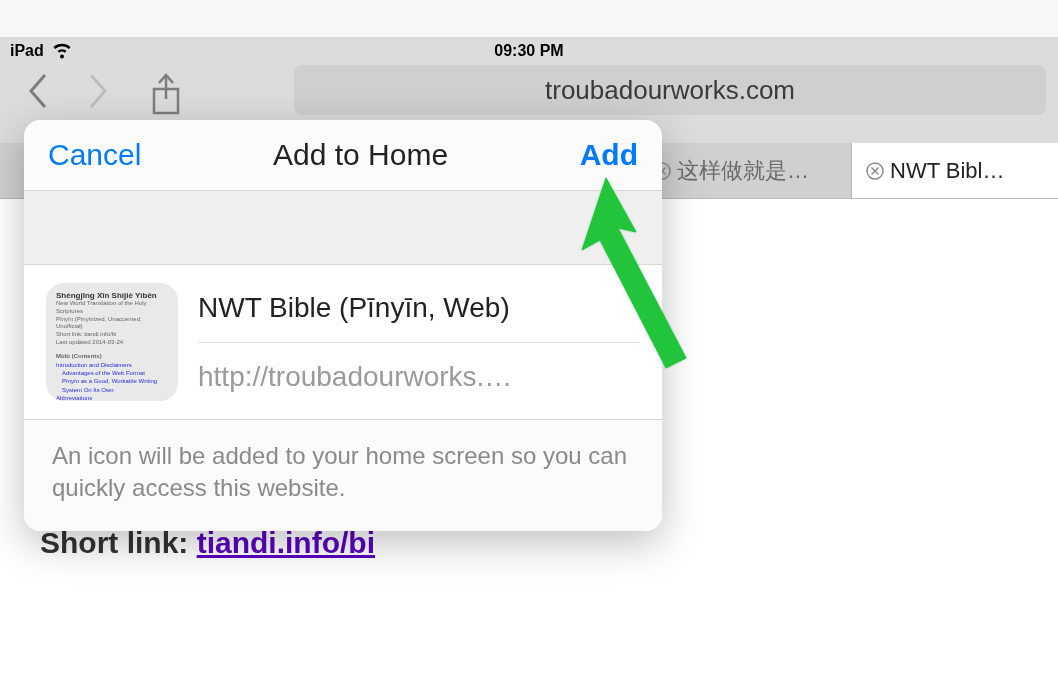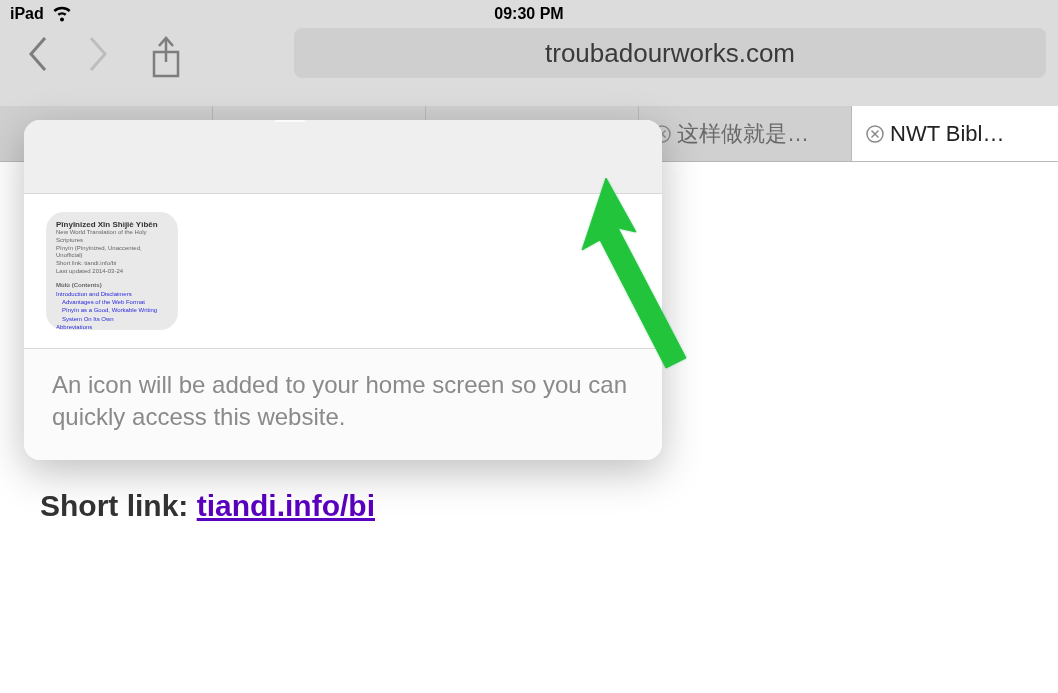--- a/index.html
+++ b/index.html
@@ -1,20 +1,20 @@
 <!DOCTYPE html>
 <html><head>
 <meta charset="utf-8">
 <style>
   * { margin: 0; padding: 0; box-sizing: border-box; }
   html, body { width: 1058px; height: 693px; overflow: hidden; font-family: -apple-system, "Helvetica Neue", Arial, sans-serif; }
   body { background: #f7f7f7; position: relative; }
 
   
-  .status-bar { height: 28px; background: #dcdcdc; display: flex; align-items: center; justify-content: center; position: relative; font-size: 16px; font-weight: 600; }
+  .status-bar { height: 28px; background: #dcdcdc; display: flex; align-items: center; justify-content: center; position: relative; font-size: 16px; font-weight: 600; margin-top: 37px; }
   .status-left { position: absolute; left: 10px; display: flex; align-items: center; gap: 8px; }
   .status-time { }
 
   
   .toolbar { height: 78px; background: #dcdcdc; display: flex; align-items: flex-start; padding: 0 12px; gap: 8px; }
   .nav-btn { width: 52px; height: 52px; display:flex; align-items:center; justify-content:center; color:#7d7d7d; }
   .share-btn { width: 60px; height: 60px; display:flex; align-items:center; justify-content:center; color:#7d7d7d; margin-left: 4px; position: relative; }
   .addrbar { flex: 1 1 auto; margin-left: 90px; height: 50px; background: #cfcfcf; border-radius: 8px; display:flex; align-items:center; justify-content:center; color:#3a3a3a; font-size: 26px; }
   .addrbar-inner { text-align:center; }
 
@@ -140,36 +140,45 @@
 <div class="page">
   <h1>ìjiè Yìběn</h1>
   <div class="subtitle1">y Scriptures</div>
   <div class="subtitle2">nofficial)</div>
   <div class="shortlink-row">
     <span>Short link: </span><a href="#">tiandi.info/bi</a>
   </div>
 </div>
 
 <div class="popover">
+  <div class="pop-header">
+    <button class="btn">Cancel</button>
+    <span class="title">Add to Home</span>
+    <button class="btn add">Add</button>
+  </div>
   <div class="pop-spacer"></div>
   <div class="pop-row">
     <div class="thumb">
-      <div class="th-title">Pīnyīnized Xīn Shìjiè Yìběn</div>
+      <div class="th-title">Shèngjīng Xīn Shìjiè Yìběn</div>
       <div class="th-line">New World Translation of the Holy Scriptures</div>
       <div class="th-line">Pīnyīn (Pīnyīnized, Unaccented, Unofficial)</div>
       <div class="th-line">Short link: tiandi.info/bi</div>
       <div class="th-line">Last updated 2014-03-24</div>
       <div class="th-linkblock">
         <div class="th-line th-bold">Mùlù (Contents)</div>
         <span class="th-link">Introduction and Disclaimers</span>
         <span class="th-link" style="padding-left:6px">Advantages of the Web Format</span>
         <span class="th-link" style="padding-left:6px">Pīnyīn as a Good, Workable Writing System On Its Own</span>
         <span class="th-link">Abbreviations</span>
 
       </div>
+    </div>
+    <div class="fields">
+      <div class="field-title">NWT Bible (Pīnyīn, Web)</div>
+      <div class="field-url">http://troubadourworks.…</div>
     </div>
   </div>
   <div class="pop-footer">An icon will be added to your home screen so you can quickly access this website.</div>
 </div>
 
 <div class="arrow-annot">
   <svg width="140" height="200" viewBox="0 0 140 200">
     <defs>
       <filter id="sh" x="-20%" y="-20%" width="140%" height="140%">
         <feDropShadow dx="0" dy="0" stdDeviation="1" flood-color="#0a5" flood-opacity="0.4"></feDropShadow>

